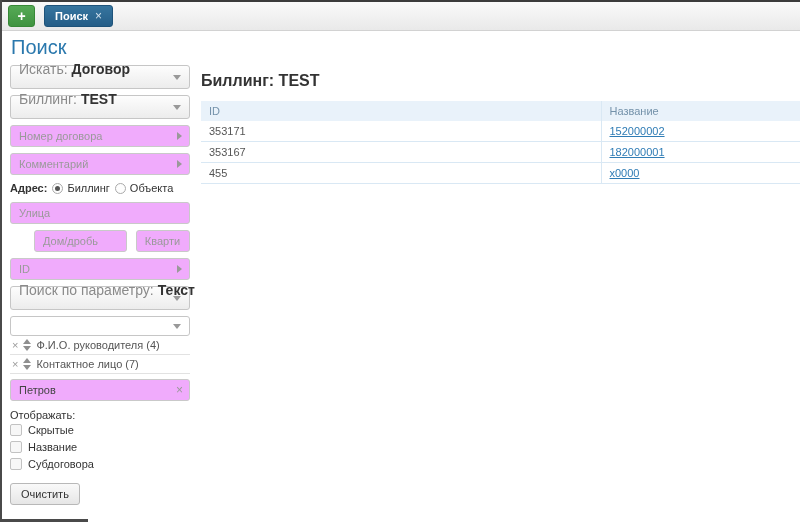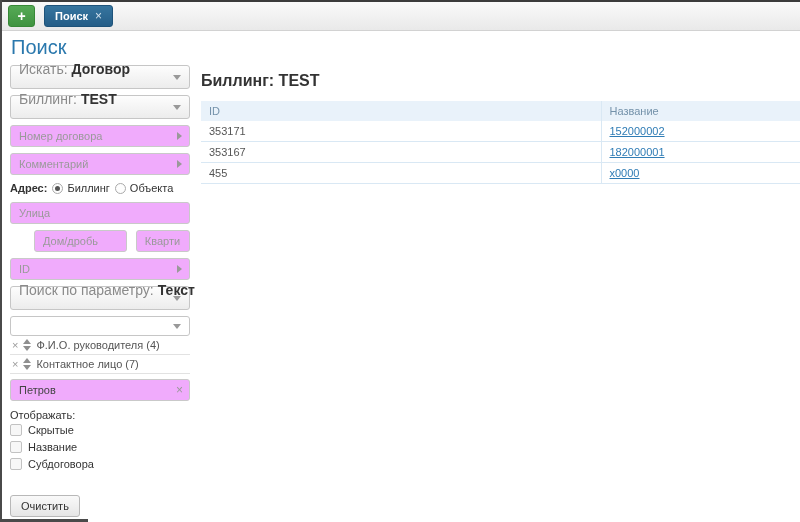--- a/index.html
+++ b/index.html
@@ -63,21 +63,21 @@
   .sorter .up { border-bottom:5px solid #8f8f8f; }
   .sorter .dn { border-top:5px solid #8f8f8f; }
 
   .clear-x { position:absolute; right:7px; top:50%; transform:translateY(-50%);
              color:#9a9a9a; font-size:12px; cursor:pointer; line-height:1; }
 
   .disp-cap { font-size:11px; color:#333; margin:8px 0 3px 0; }
   .chk-row { display:flex; align-items:center; gap:6px; font-size:11px; color:#333; margin-bottom:5px; cursor:pointer; }
   .cb { width:12px; height:12px; border:1px solid #c2c2c2; border-radius:2px; background:#f7f7f7; cursor:pointer; }
 
-  .btn { margin-top:20px; padding:4px 10px; font-size:11px; color:#333;
+  .btn { margin-top:8px; padding:4px 10px; font-size:11px; color:#333;
          background:linear-gradient(#f9f9f9,#e6e6e6); border:1px solid #b8b8b8; border-radius:3px; cursor:pointer; }
 
   
   .results { position:absolute; left:201px; top:72px; right:0; }
   .results-title { font-size:16px; font-weight:bold; color:#333; margin-bottom:11px; }
   table.res { border-collapse:collapse; width:100%; table-layout:fixed; font-size:11px; }
   table.res col.c-id { width:400px; }
   table.res th { background:#e9f2fa; color:#7492aa; font-weight:normal; text-align:left;
                  padding:4px 8px; height:18px; }
   table.res td { padding:4px 8px; height:19px; color:#555; border-bottom:1px solid #d9e8f4; background:#fff; }

